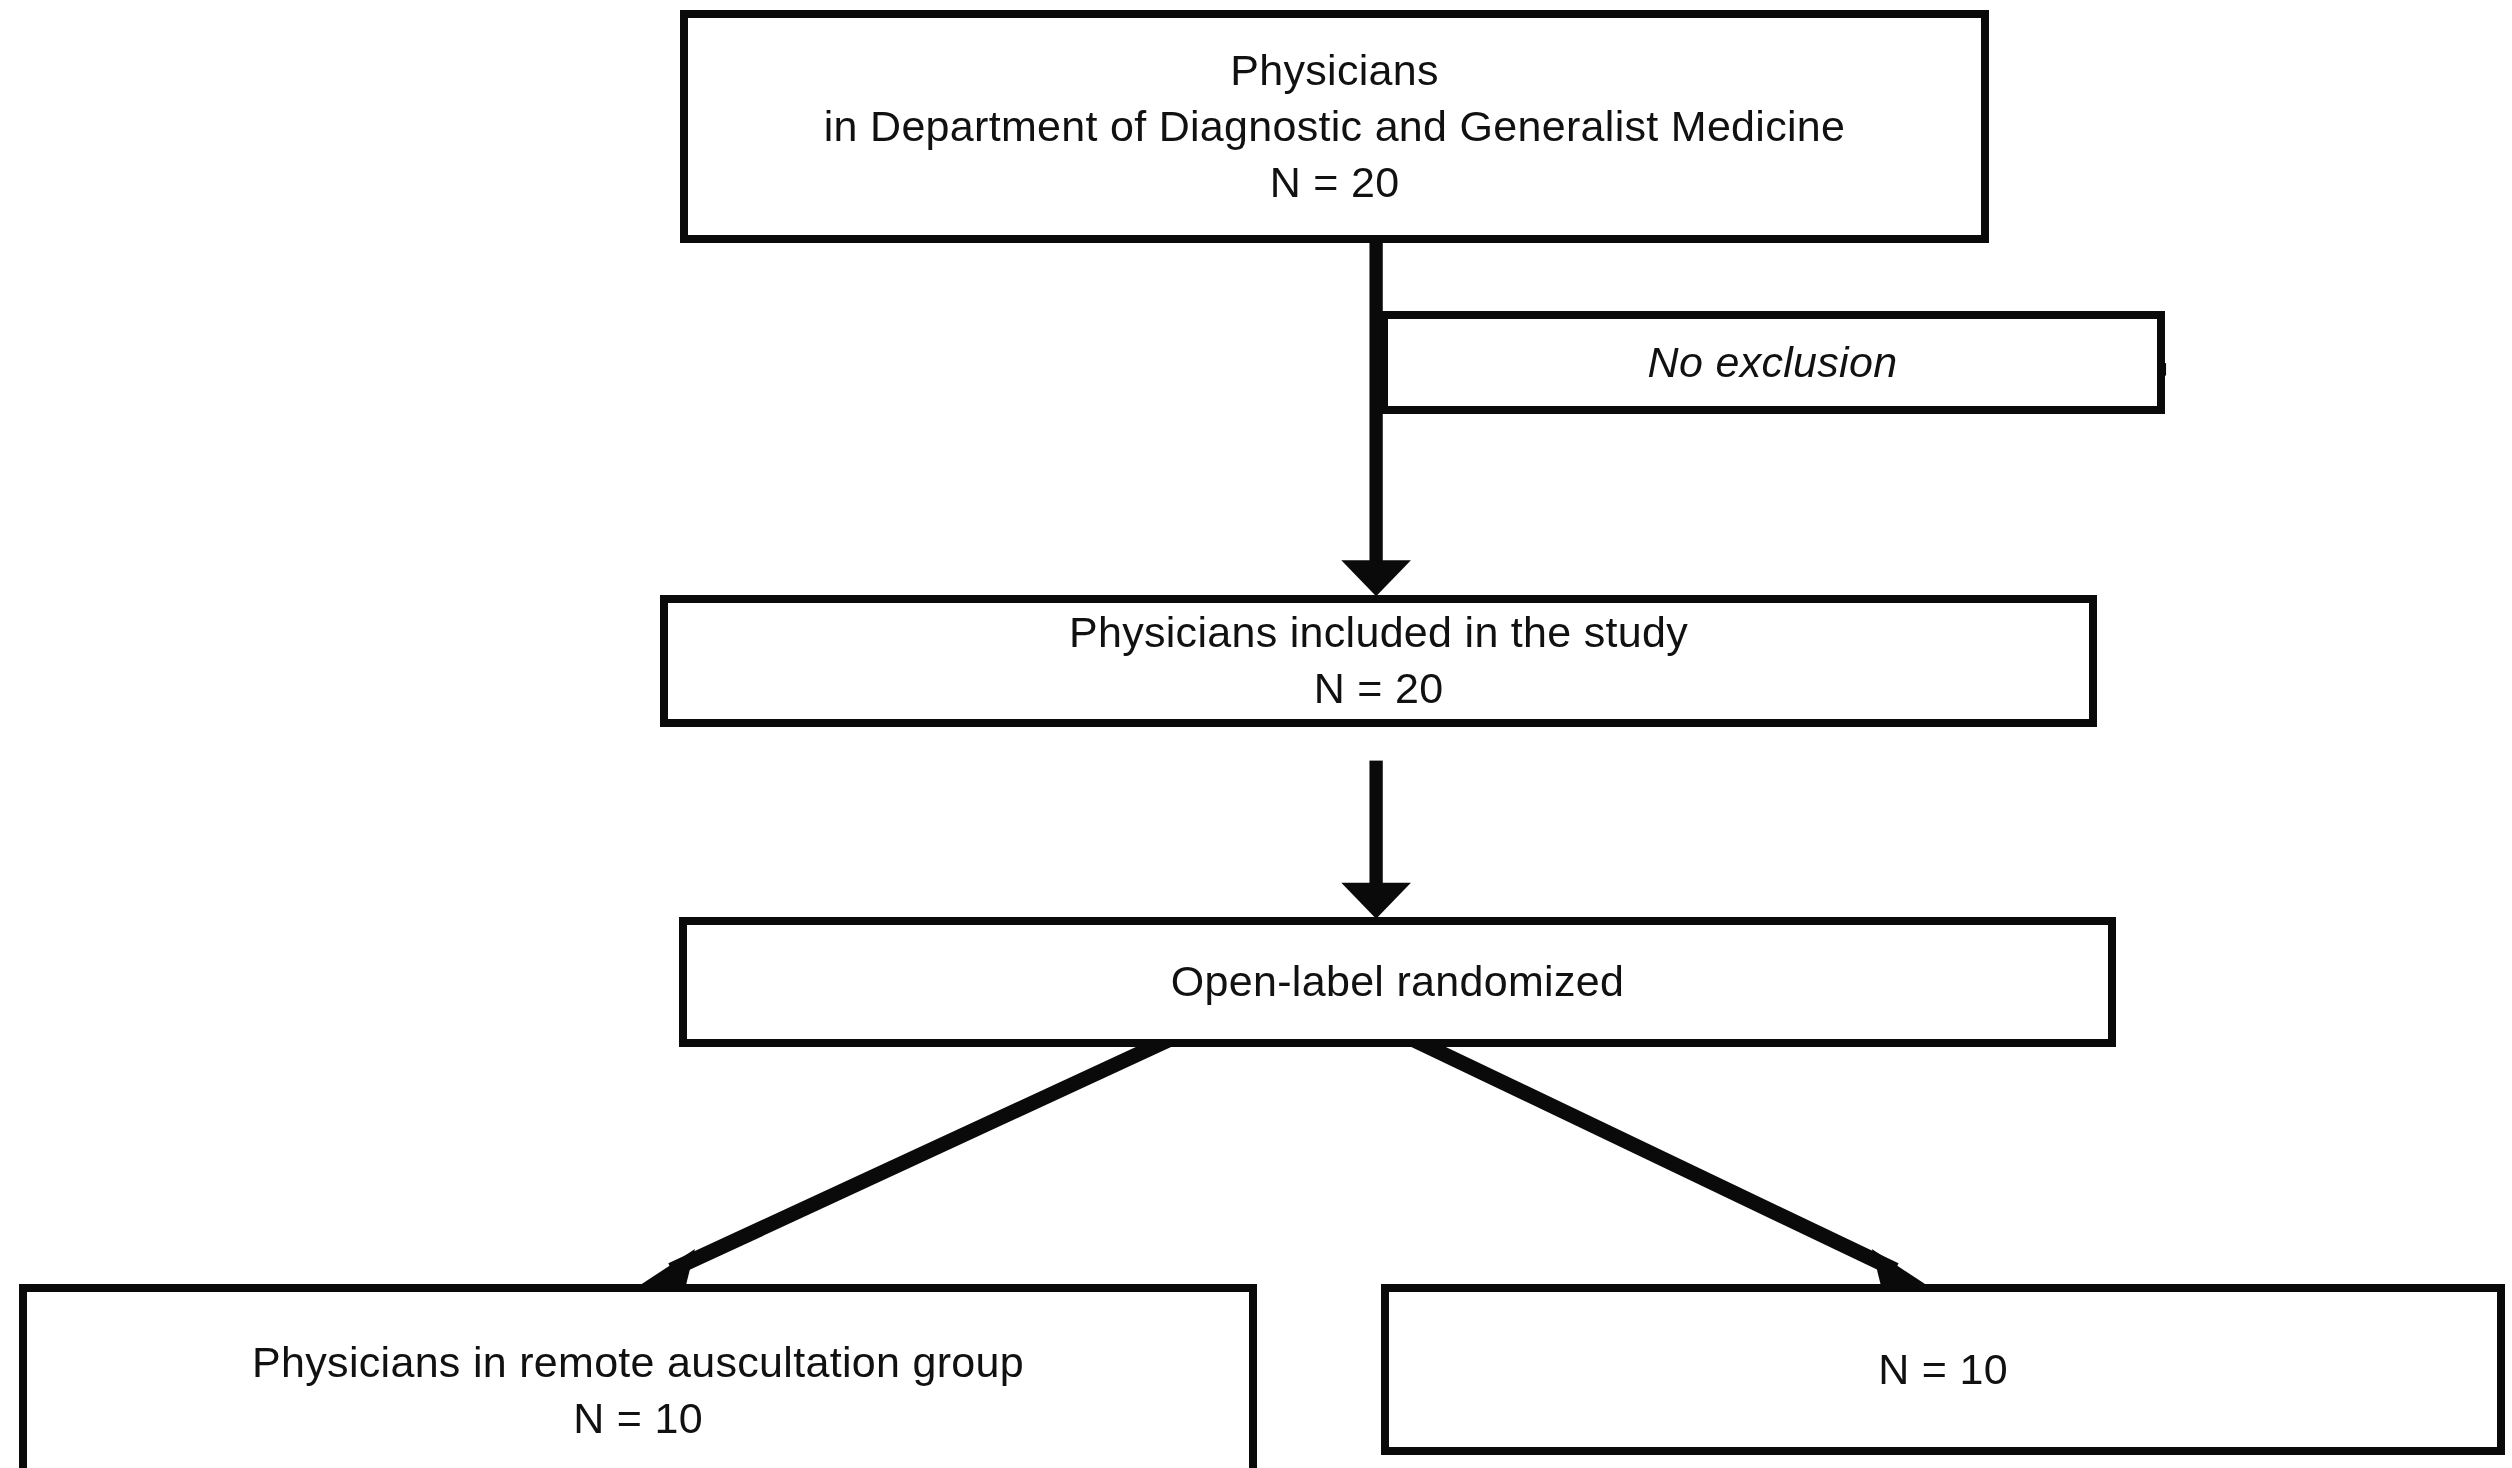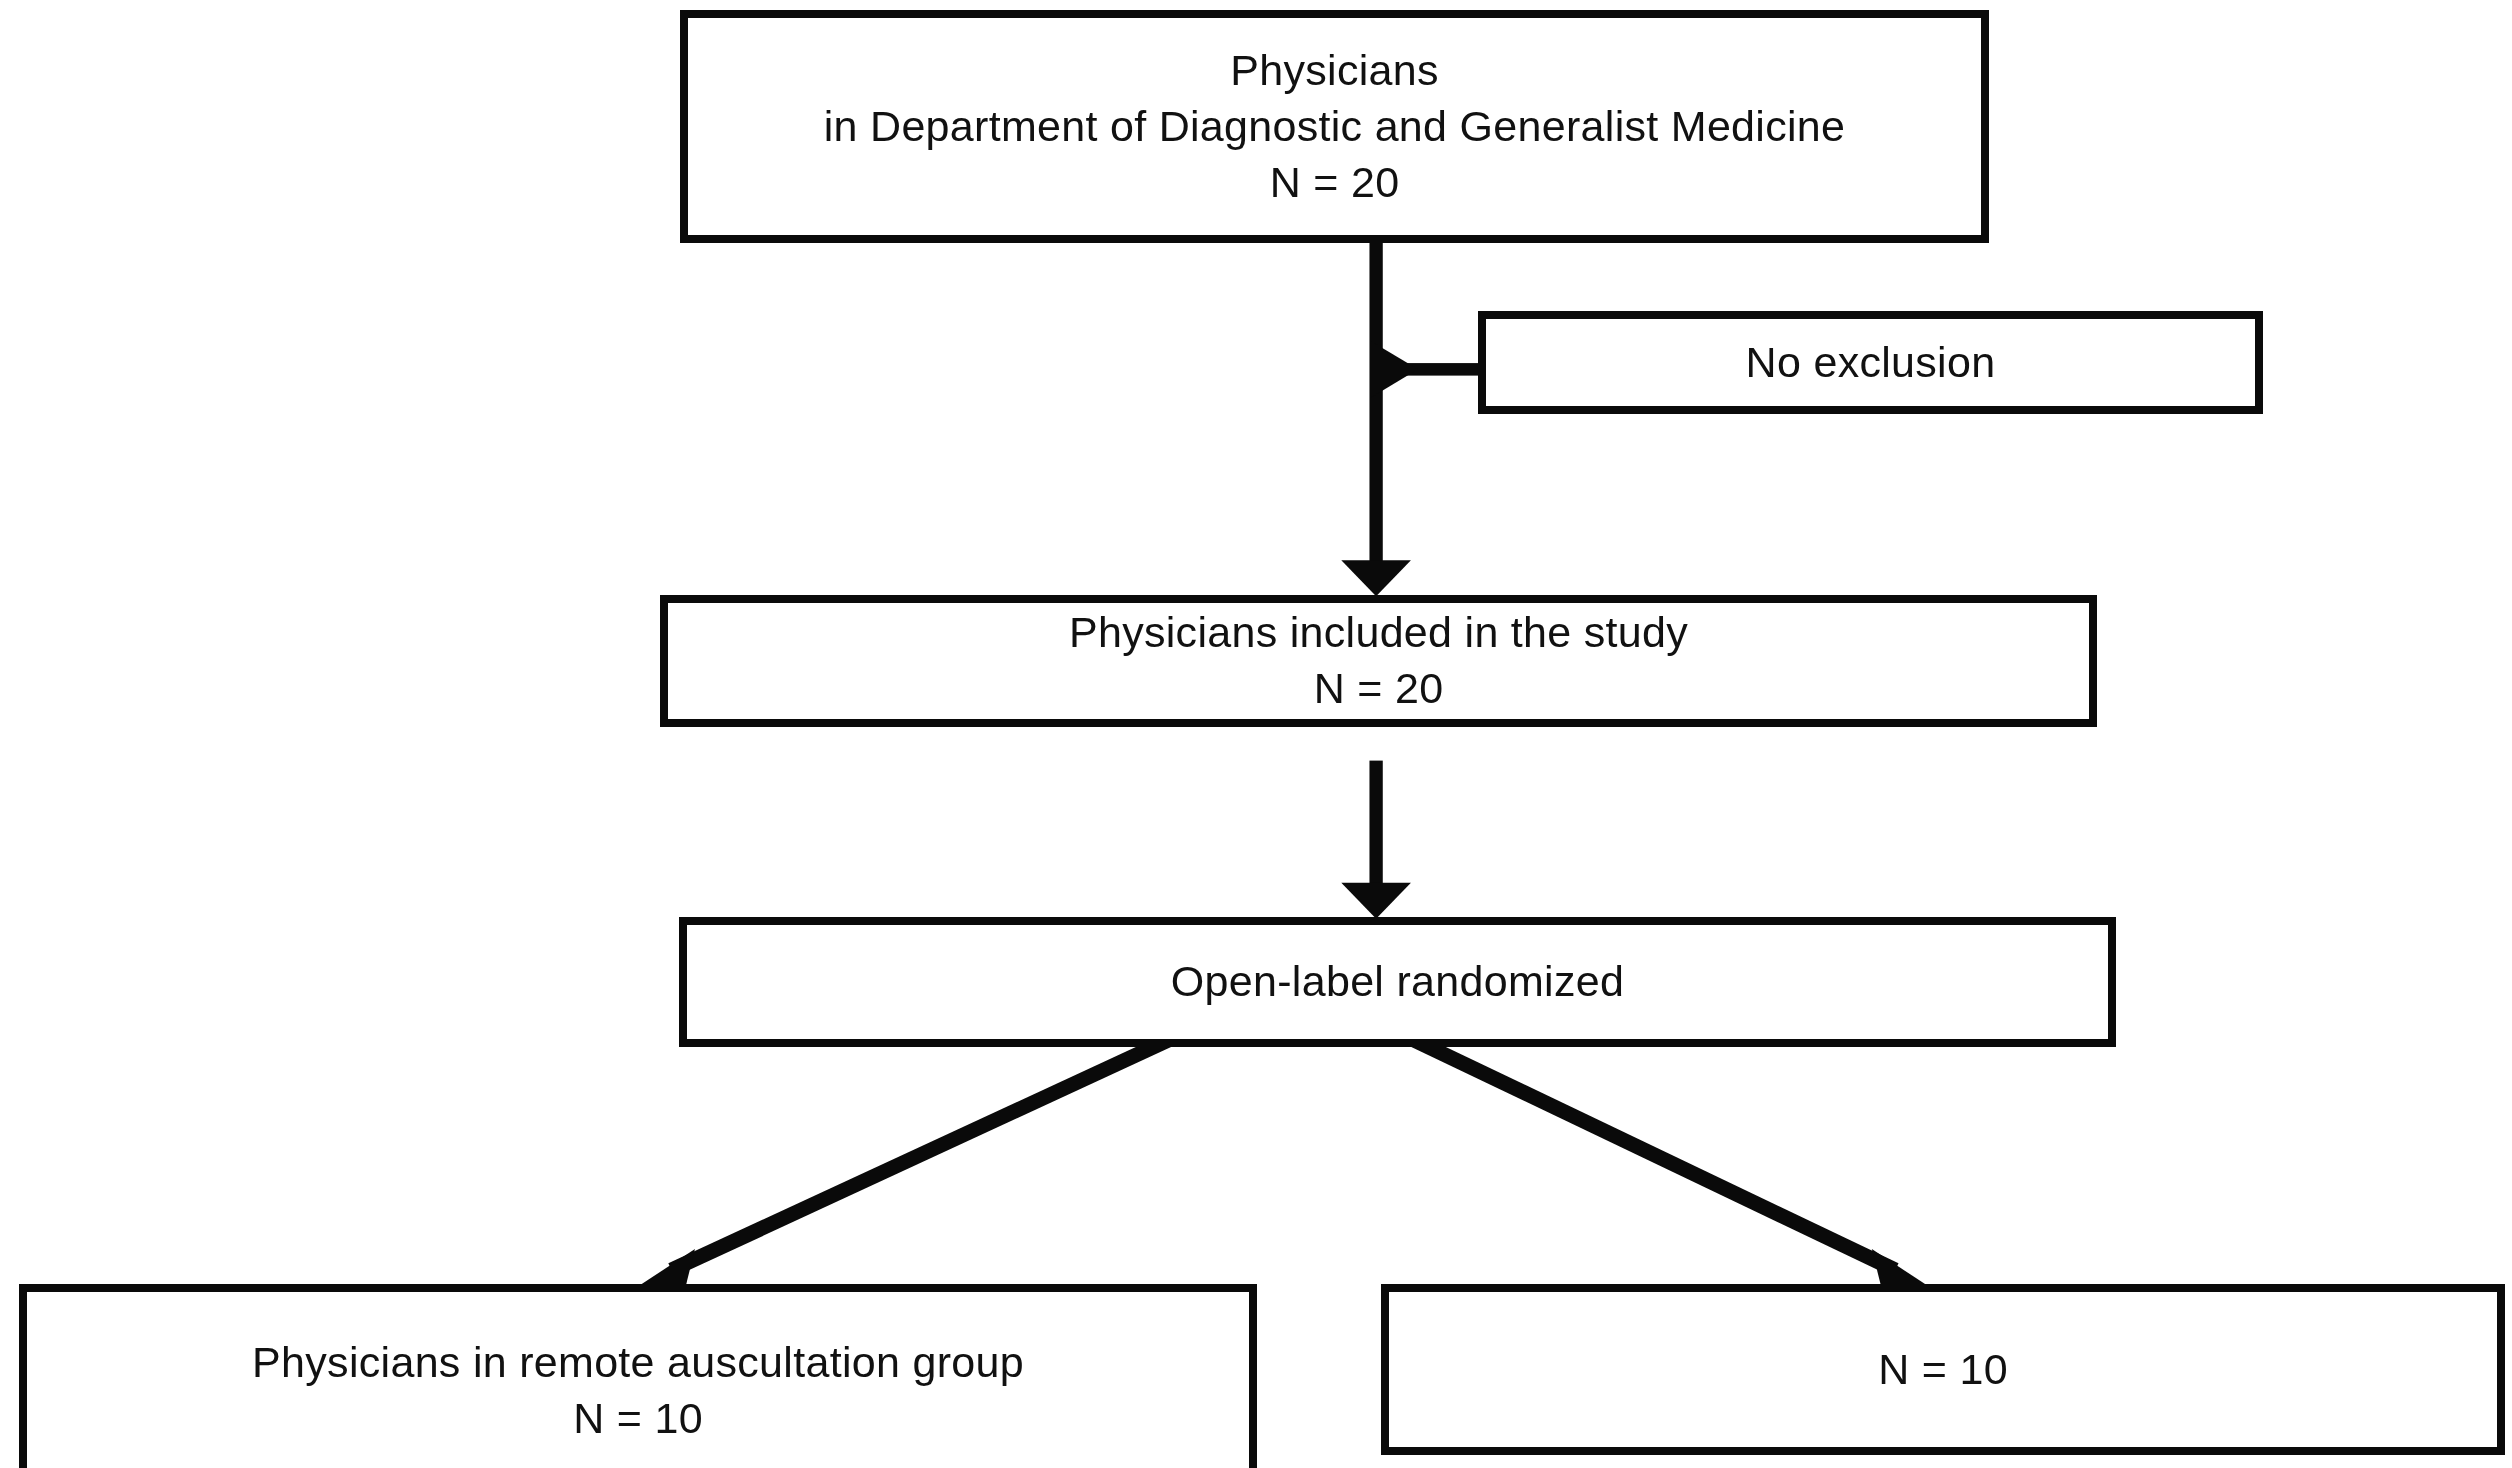--- a/index.html
+++ b/index.html
@@ -32,21 +32,21 @@
     display: block;
     font-size: 43px;
     line-height: 1.30;
     font-weight: 400;
     letter-spacing: 0.3px;
     white-space: nowrap;
   }
 
   
   #node-source       { left: 660px;  top: 10.2px;   width: 1309px; height: 233px; margin-left: 20px; }
-  #node-exclusion    { left: 1478px; top: 311px;  width: 785px; height: 103px; }
+  #node-exclusion    { left: 1380px; top: 311px;  width: 785px; height: 103px; font-style: italic; }
   #node-included     { left: 660px;  top: 595px;  width: 1437px; height: 132px; }
   #node-randomized   { left: 679px;  top: 917px; width: 1437px; height: 130px; }
   #node-remote       { left: 19px;   top: 1284px; width: 1238px; height: 213px; }
   #node-classical    { left: 1381px; top: 1284px; width: 1124px; height: 171px; }
 
   #connectors {
     position: absolute;
     left: 0;
     top: 0;
     width: 2512px;

